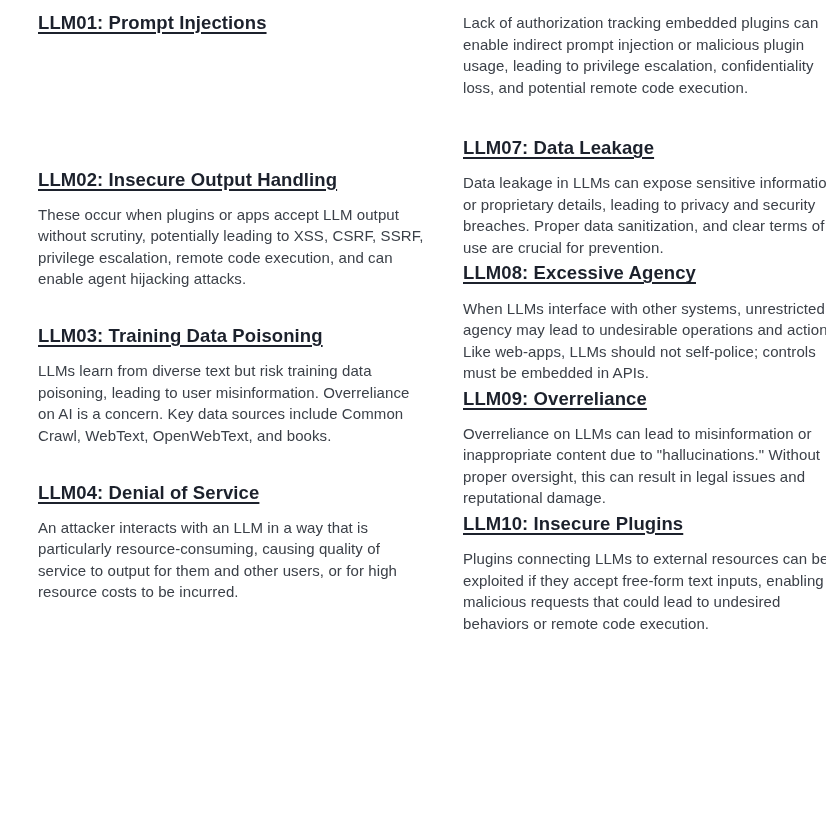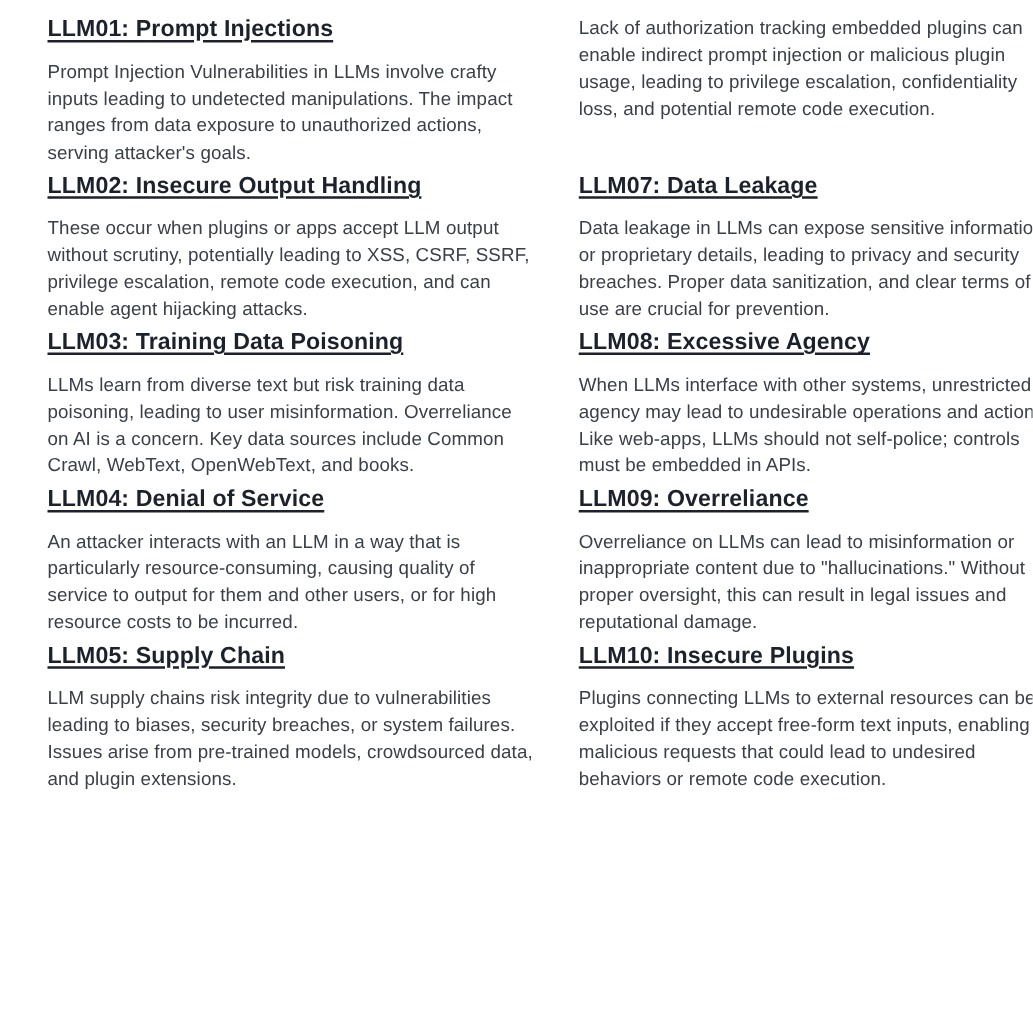--- a/index.html
+++ b/index.html
@@ -51,37 +51,32 @@
   }
 </style>
 </head>
 <body>
 
 <div class="page">
 
   <div class="column left">
     <article class="card">
       <h2>LLM01: Prompt Injections</h2>
-      <p>Prompt Injection Vulnerabilities in LLMs involve crafty inputs leading to undetected manipulations. The impact ranges from data exposure to unauthorized actions, serving attacker's goals.</p>
     </article>
     <article class="card">
       <h2>LLM02: Insecure Output Handling</h2>
       <p>These occur when plugins or apps accept LLM output without scrutiny, potentially leading to XSS, CSRF, SSRF, privilege escalation, remote code execution, and can enable agent hijacking attacks.</p>
     </article>
     <article class="card">
       <h2>LLM03: Training Data Poisoning</h2>
       <p>LLMs learn from diverse text but risk training data poisoning, leading to user misinformation. Overreliance on AI is a concern. Key data sources include Common Crawl, WebText, OpenWebText, and books.</p>
     </article>
     <article class="card">
       <h2>LLM04: Denial of Service</h2>
       <p>An attacker interacts with an LLM in a way that is particularly resource-consuming, causing quality of service to output for them and other users, or for high resource costs to be incurred.</p>
-    </article>
-    <article class="card">
-      <h2>LLM05: Supply Chain</h2>
-      <p>LLM supply chains risk integrity due to vulnerabilities leading to biases, security breaches, or system failures. Issues arise from pre-trained models, crowdsourced data, and plugin extensions.</p>
     </article>
   </div>
 
   <div class="column right">
     <article class="card">
       <p>Lack of authorization tracking embedded plugins can enable indirect prompt injection or malicious plugin usage, leading to privilege escalation, confidentiality loss, and potential remote code execution.</p>
     </article>
     <article class="card">
       <h2>LLM07: Data Leakage</h2>
       <p>Data leakage in LLMs can expose sensitive information or proprietary details, leading to privacy and security breaches. Proper data sanitization, and clear terms of use are crucial for prevention.</p>

